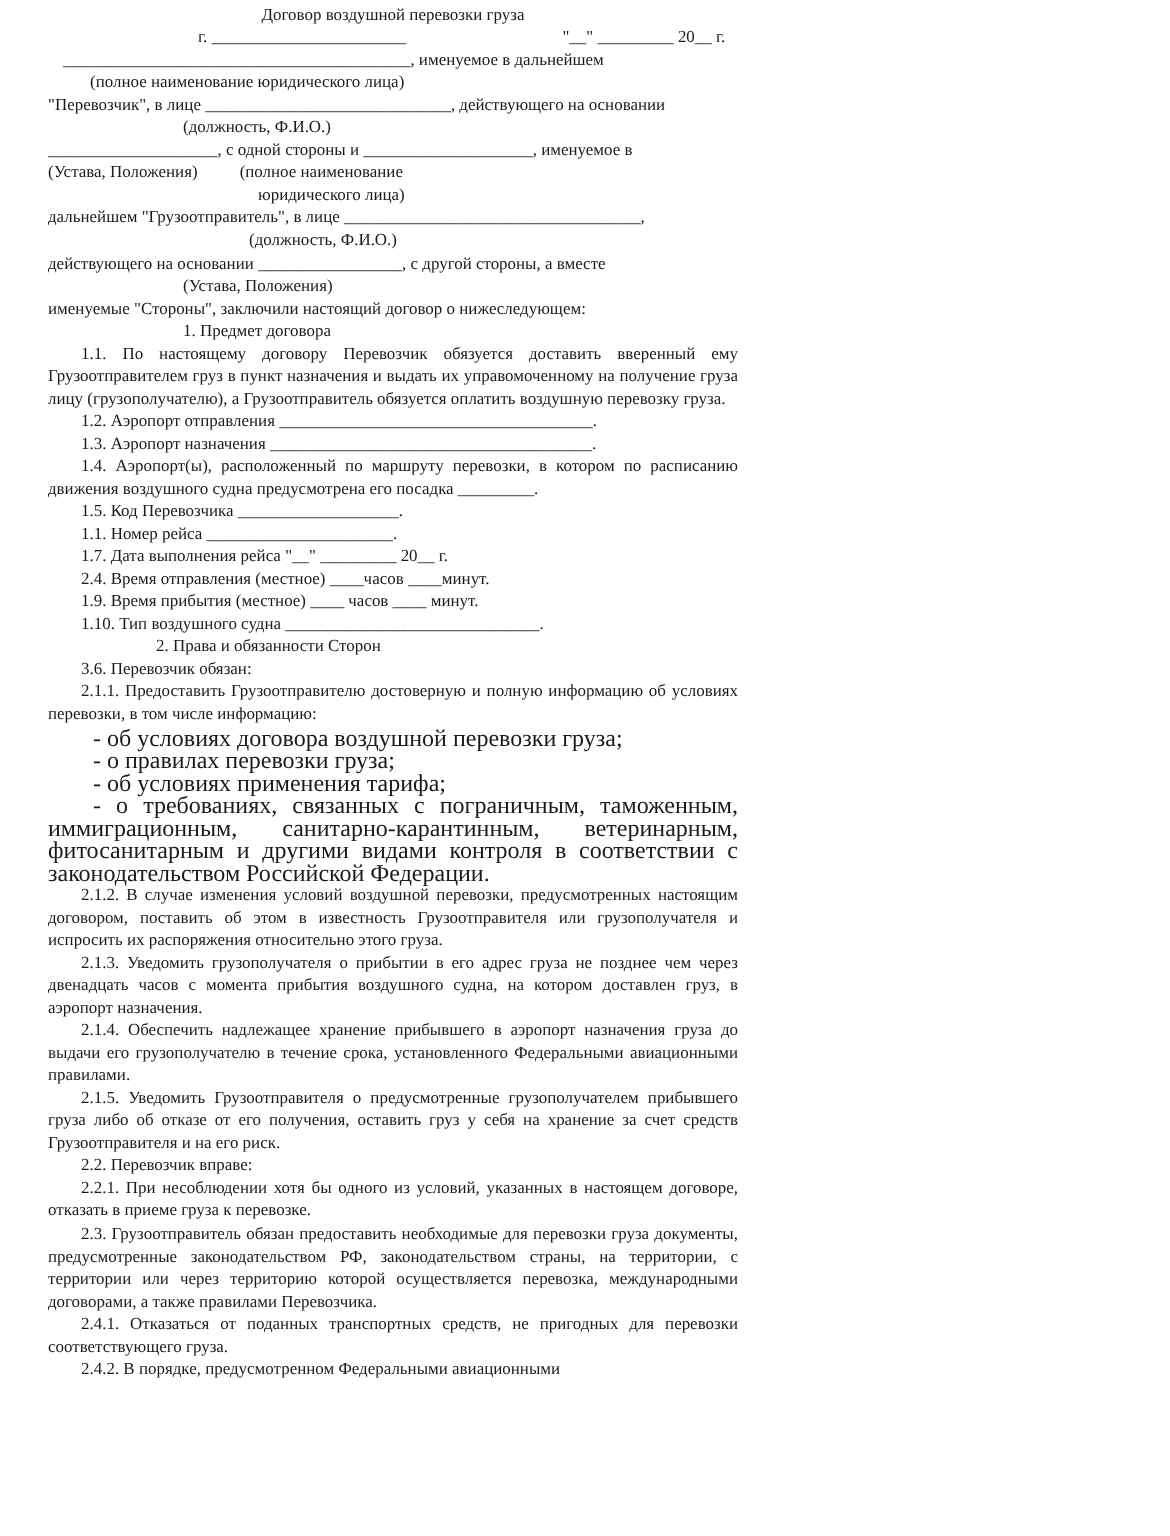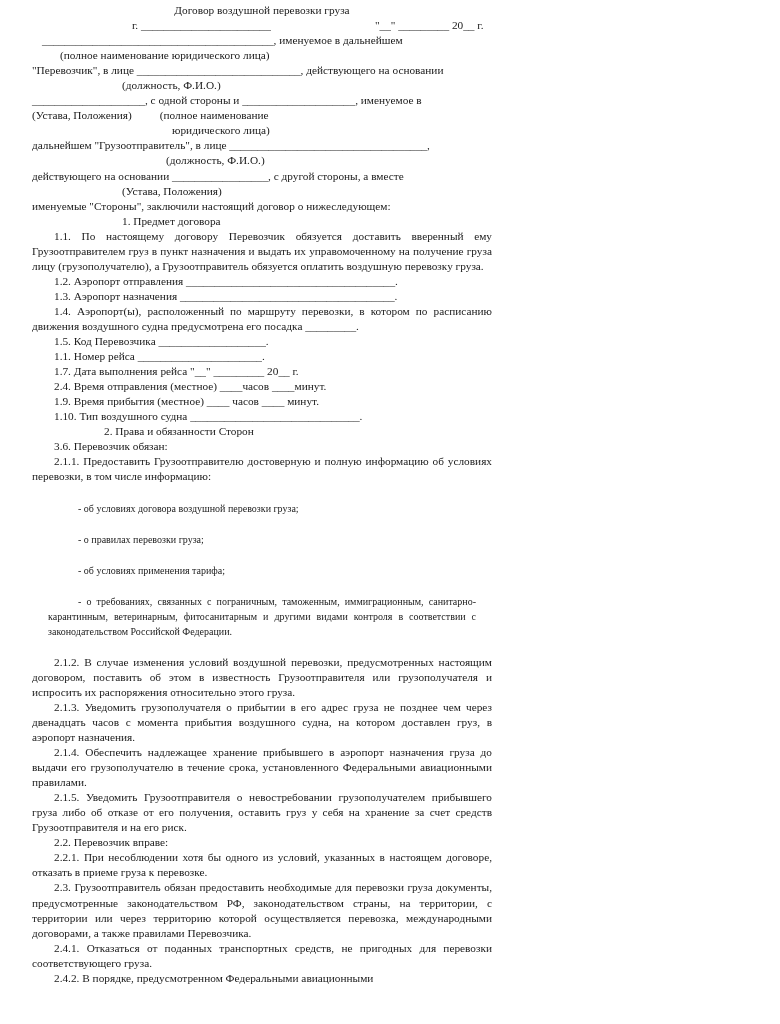--- a/index.html
+++ b/index.html
@@ -50,24 +50,24 @@
   p.para {
     margin: 0;
     text-align: justify;
     text-justify: inter-word;
     text-indent: 22px;
     font-size: 11.3px;
     line-height: 15.05px;
   }
   p.para.nojust { text-align: left; }
   p.bullet {
-    margin: 16px;
+    margin: 0;
     text-align: justify;
     text-indent: 30px;
-    font-size: 10px;
+    font-size: 16px;
     line-height: 15.05px;
   }
   p.bullet.nojust { text-align: left; }
   p.heading-c {
     margin: 0;
     text-indent: 0;
     padding-left: 90px;
     font-size: 11.3px;
     line-height: 15.05px;
   }
@@ -130,21 +130,21 @@
     <p class="para">2.1.1. Предоставить Грузоотправителю достоверную и полную информацию об условиях перевозки, в том числе информацию:</p>
 
     <p class="bullet nojust">- об условиях договора воздушной перевозки груза;</p>
     <p class="bullet nojust">- о правилах перевозки груза;</p>
     <p class="bullet nojust">- об условиях применения тарифа;</p>
     <p class="bullet">- о требованиях, связанных с пограничным, таможенным, иммиграционным, санитарно-карантинным, ветеринарным, фитосанитарным и другими видами контроля в соответствии с законодательством Российской Федерации.</p>
 
     <p class="para">2.1.2. В случае изменения условий воздушной перевозки, предусмотренных настоящим договором, поставить об этом в известность Грузоотправителя или грузополучателя и испросить их распоряжения относительно этого груза.</p>
     <p class="para">2.1.3. Уведомить грузополучателя о прибытии в его адрес груза не позднее чем через двенадцать часов с момента прибытия воздушного судна, на котором доставлен груз, в аэропорт назначения.</p>
     <p class="para">2.1.4. Обеспечить надлежащее хранение прибывшего в аэропорт назначения груза до выдачи его грузополучателю в течение срока, установленного Федеральными авиационными правилами.</p>
-    <p class="para">2.1.5. Уведомить Грузоотправителя о невостребовании грузополучателем прибывшего груза либо об отказе от его получения, оставить груз у себя на хранение за счет средств Грузоотправителя и на его риск.</p>
+    <p class="para">2.1.5. Уведомить Грузоотправителя о предусмотренные грузополучателем прибывшего груза либо об отказе от его получения, оставить груз у себя на хранение за счет средств Грузоотправителя и на его риск.</p>
     <p class="para nojust">2.2. Перевозчик вправе:</p>
     <p class="para">2.2.1. При несоблюдении хотя бы одного из условий, указанных в настоящем договоре, отказать в приеме груза к перевозке.</p>
     <p class="para">2.3. Грузоотправитель обязан предоставить необходимые для перевозки груза документы, предусмотренные законодательством РФ, законодательством страны, на территории, с территории или через территорию которой осуществляется перевозка, международными договорами, а также правилами Перевозчика.</p>
     <p class="para">2.4.1. Отказаться от поданных транспортных средств, не пригодных для перевозки соответствующего груза.</p>
     <p class="para">2.4.2. В порядке, предусмотренном Федеральными авиационными</p>
 
   </div>
 </div>
 
 </body></html>

